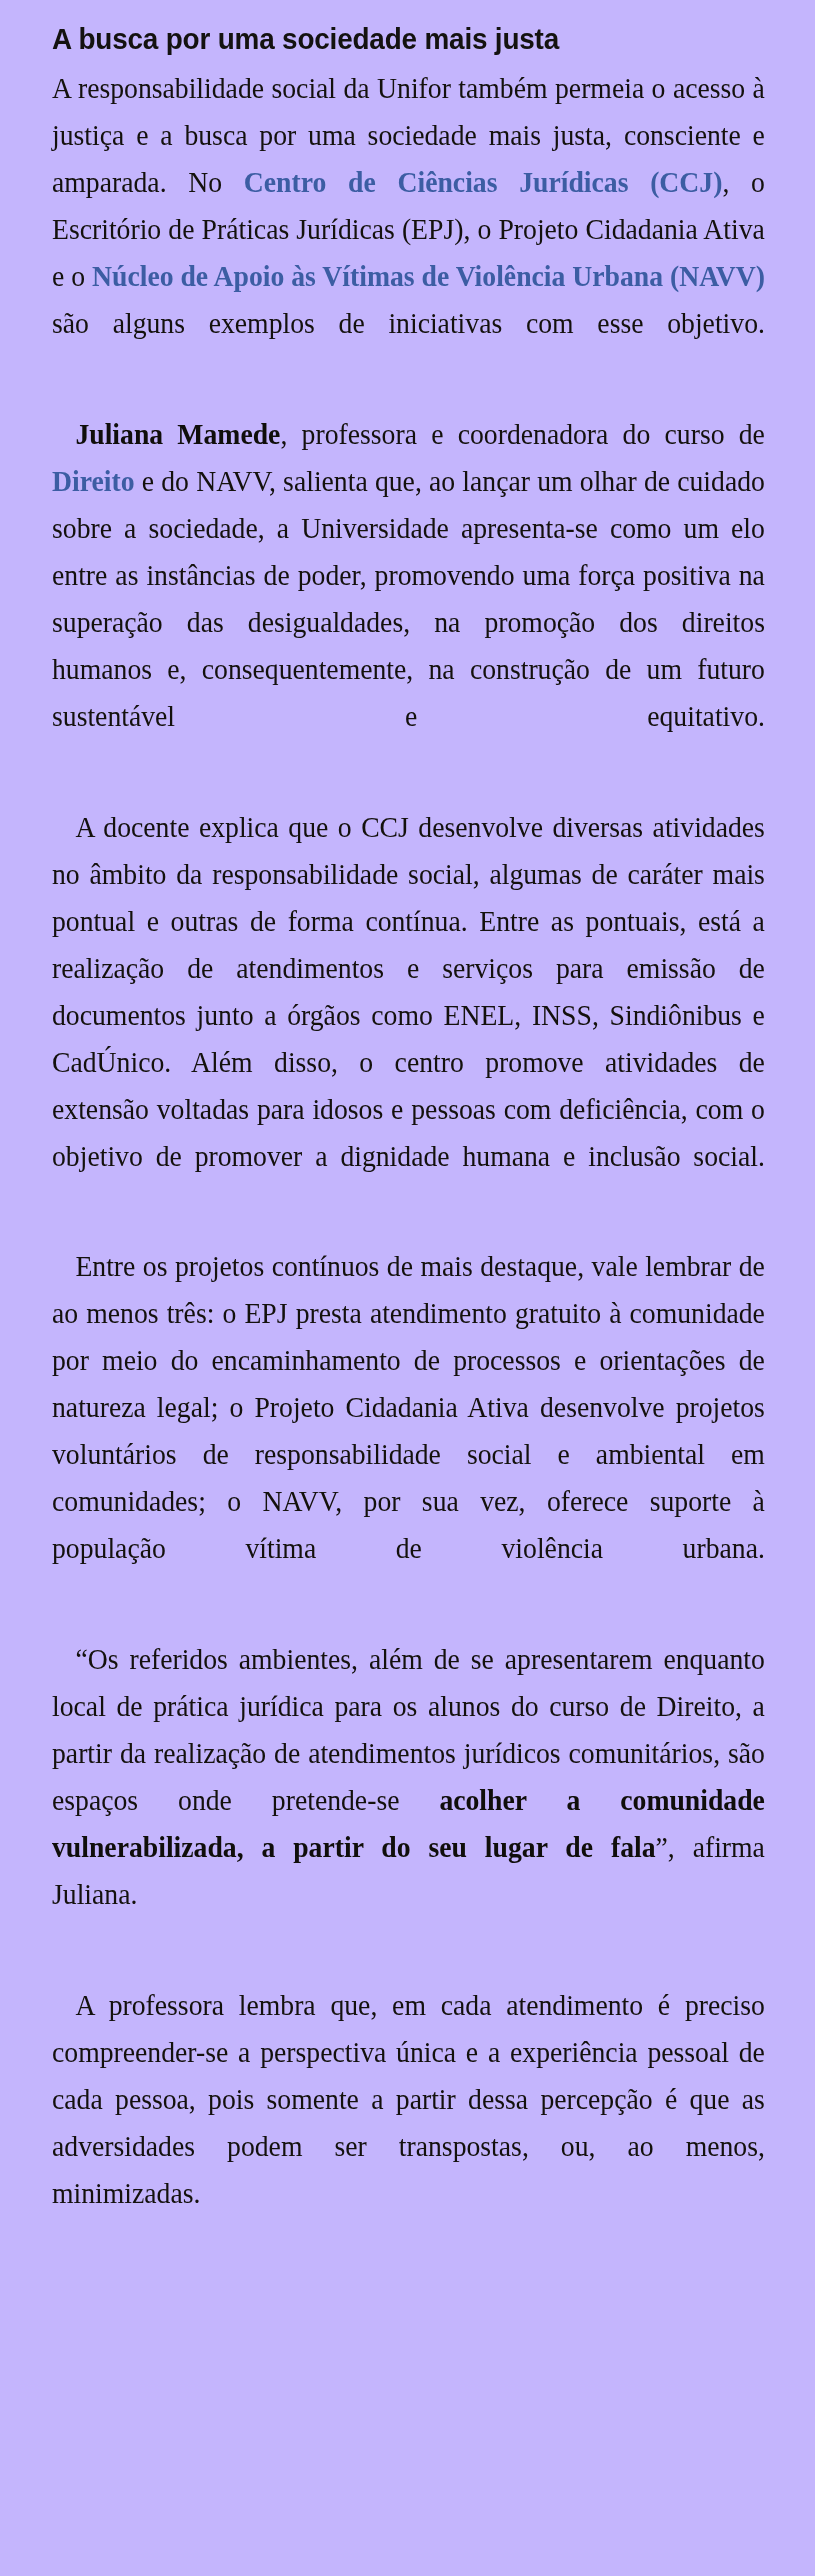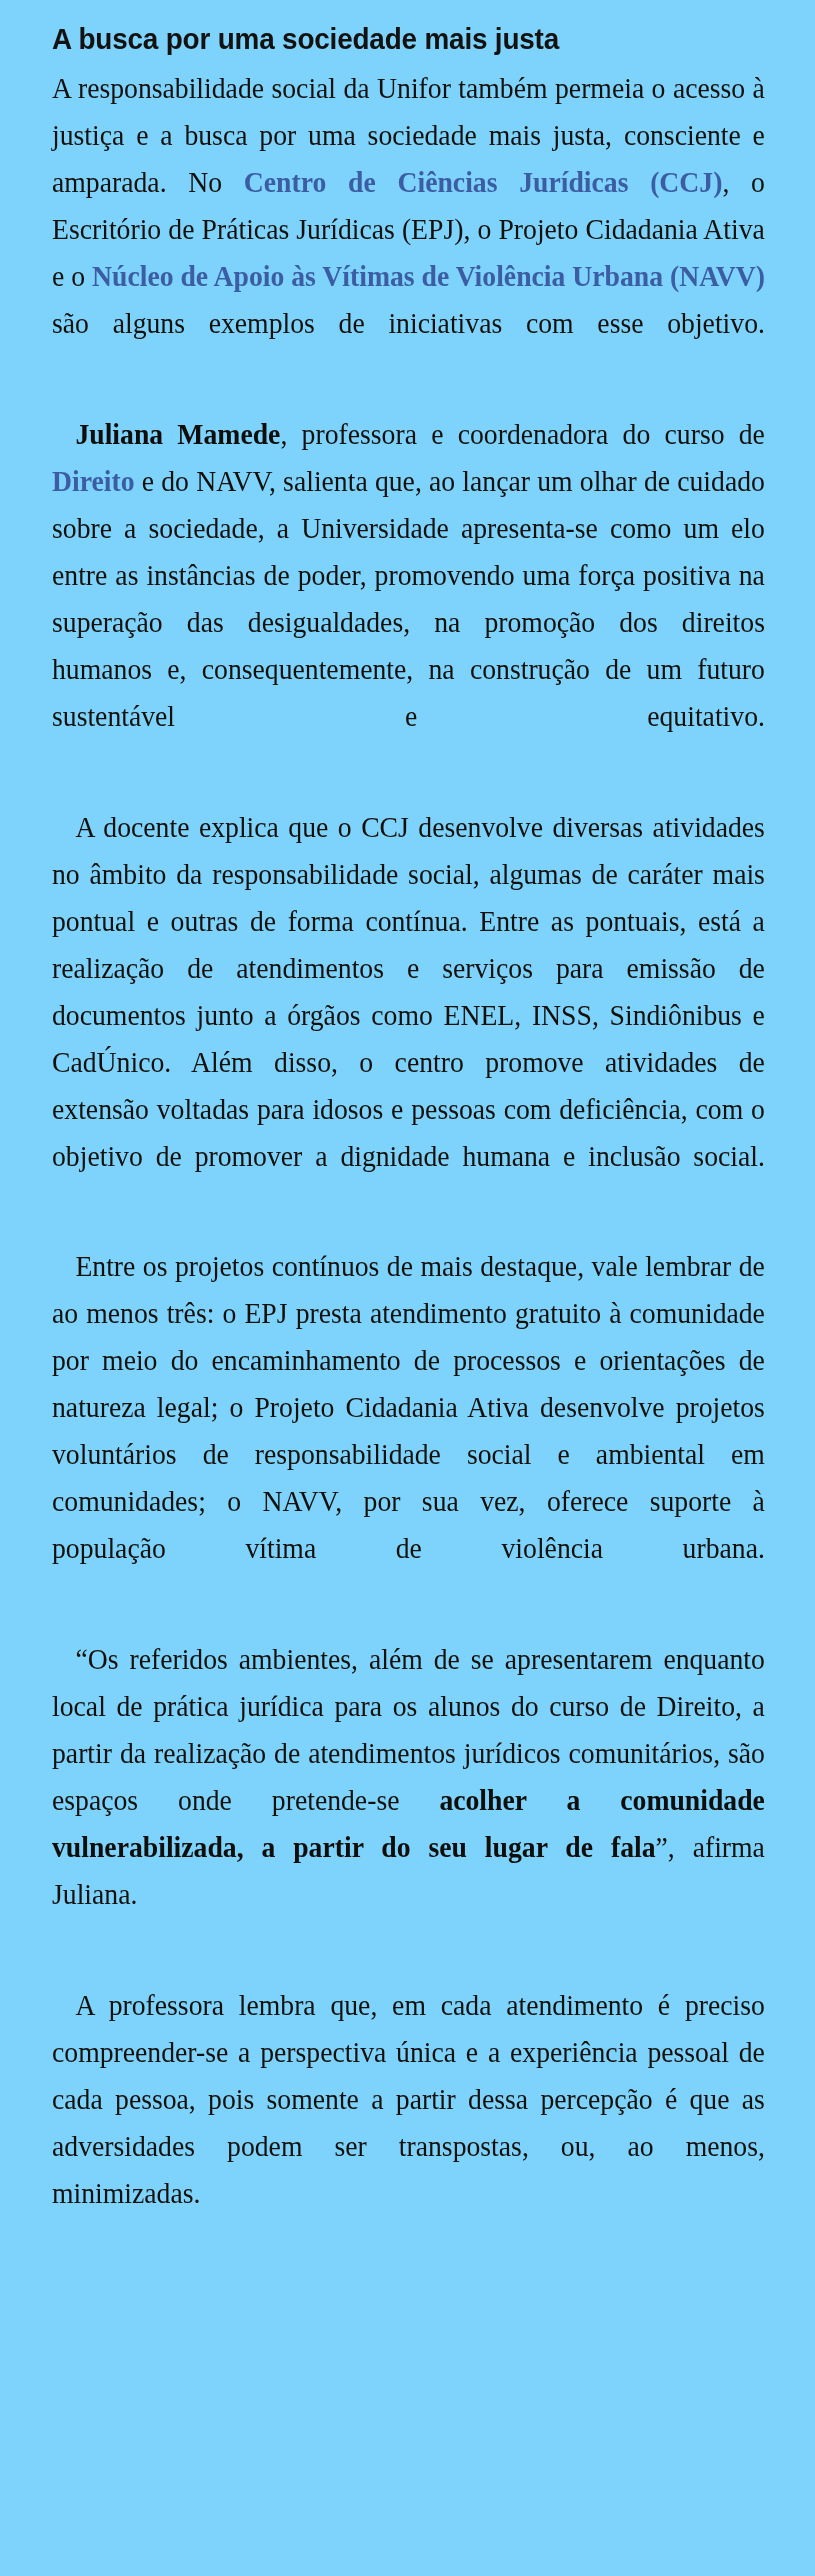--- a/index.html
+++ b/index.html
@@ -16,21 +16,21 @@
     font-family: "Liberation Serif", "DejaVu Serif", serif;
     color: #14110d;
     -webkit-font-smoothing: antialiased;
   }
 
   #article {
     box-sizing: border-box;
     width: 816px;
     height: 2576px;
     padding: 19.6px 51px 0 52px;
-    background: #7dd3fc;
+    background: #c4b5fd;
   }
 
   
   .headline {
     font-family: "Liberation Sans", "DejaVu Sans", sans-serif;
     font-weight: 700;
     font-size: 30px;
     line-height: 37px;
     letter-spacing: -0.2px;
     color: #141210;

